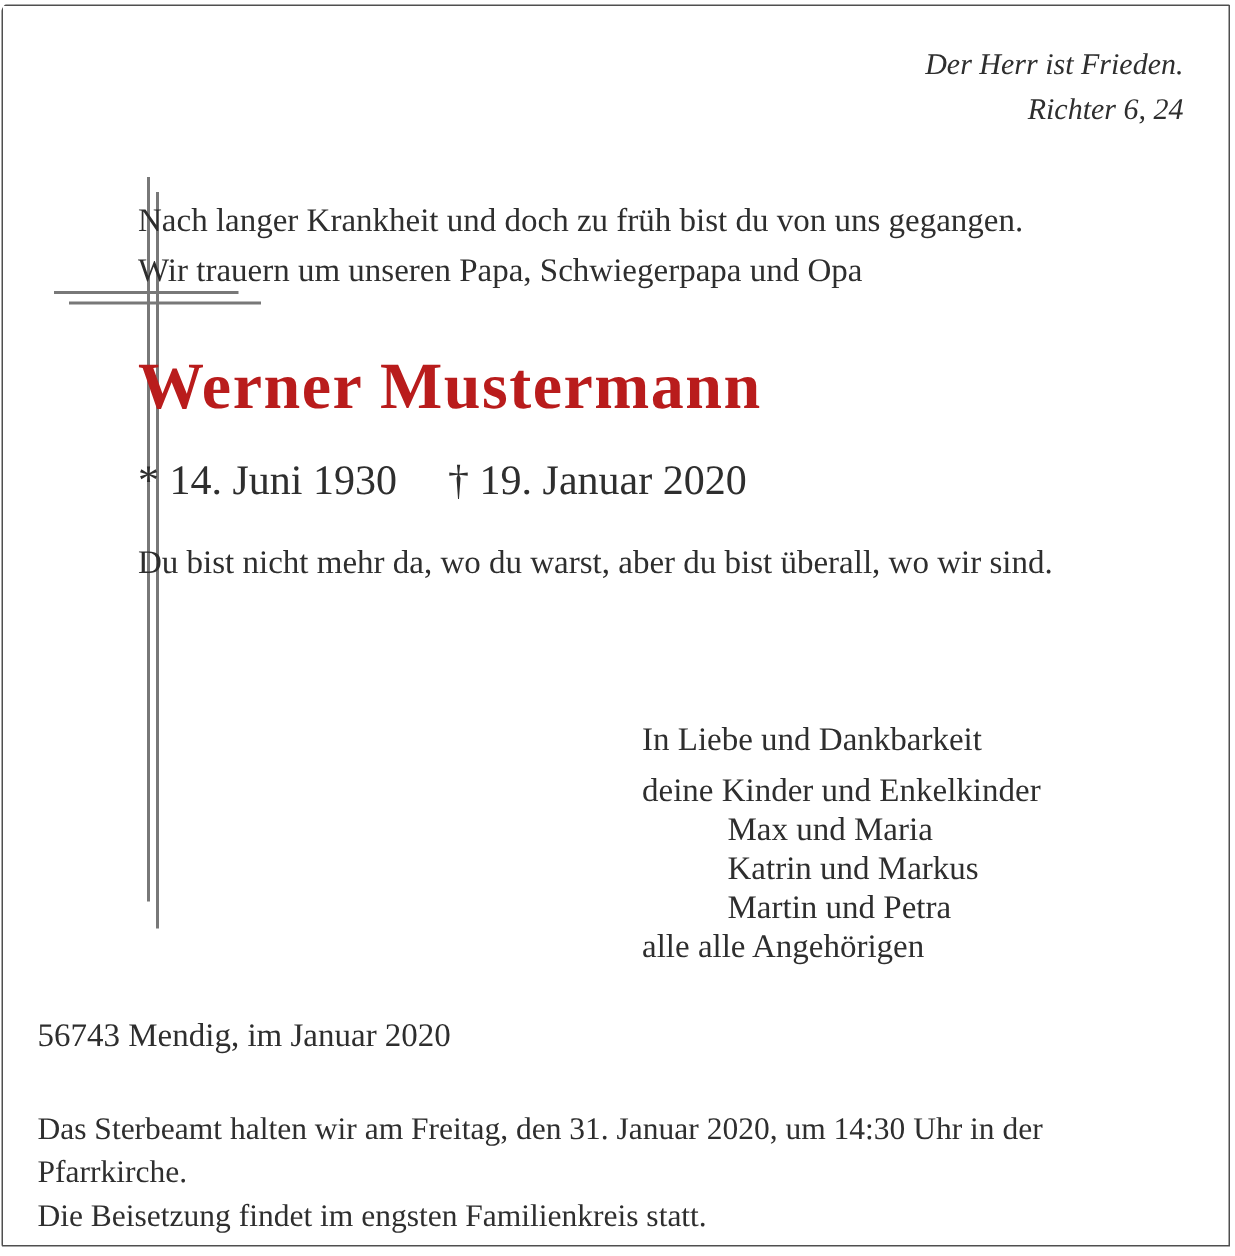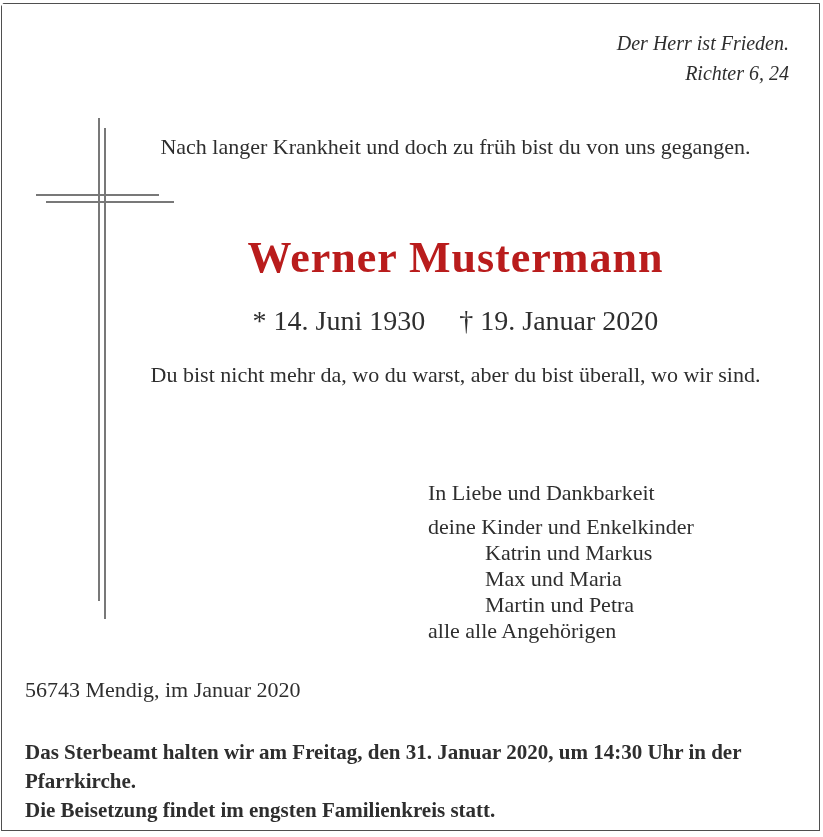--- a/index.html
+++ b/index.html
@@ -40,21 +40,21 @@
   .cross-line { position: absolute; background: #787878; }
   .cross-v1 { left: 98px;  top: 118px; width: 1.5px; height: 483px; }
   .cross-v2 { left: 104px; top: 128px; width: 1.5px; height: 491px; }
   .cross-h1 { left: 36px;  top: 194px; width: 123px; height: 1.5px; }
   .cross-h2 { left: 46px;  top: 201px; width: 128px; height: 1.5px; }
 
   .centered-col {
     position: absolute;
     left: 92px;
     right: 4px;
-    text-align: center;
+    text-align: left;
   }
   .intro {
     top: 130px;
     font-size: 22px;
     line-height: 33px;
     color: #2e2e2e;
   }
   .deceased-name {
     top: 233px;
     font-size: 44px;
@@ -99,21 +99,20 @@
   }
   .service {
     position: absolute;
     left: 25px;
     top: 738px;
     right: 20px;
     font-size: 21px;
     line-height: 29px;
     text-align: left;
     color: #2e2e2e;
-    font-weight: bold;
   }
   .service p { margin: 0; }
 </style>
 </head>
 <body>
 
 <div class="stage">
   <div class="card"></div>
 
   <div class="epigraph">
@@ -123,35 +122,36 @@
 
   <div>
     <div class="cross-line cross-v1"></div>
     <div class="cross-line cross-v2"></div>
     <div class="cross-line cross-h1"></div>
     <div class="cross-line cross-h2"></div>
   </div>
 
   <div class="centered-col intro">
     <div>Nach langer Krankheit und doch zu früh bist du von uns gegangen.</div>
+    <div>Wir trauern um unseren Papa, Schwiegerpapa und Opa</div>
   </div>
 
   <div class="centered-col deceased-name">Werner Mustermann</div>
 
   <div class="centered-col dates">
     <span>* 14. Juni 1930</span><span class="date-sep"></span><span>† 19. Januar 2020</span>
   </div>
 
   <div class="centered-col quote">Du bist nicht mehr da, wo du warst, aber du bist überall, wo wir sind.</div>
 
   <div class="mourners">
     <p class="dedication">In Liebe und Dankbarkeit</p>
     <p>deine Kinder und Enkelkinder</p>
+    <p class="child">Max und Maria</p>
     <p class="child">Katrin und Markus</p>
-    <p class="child">Max und Maria</p>
     <p class="child">Martin und Petra</p>
     <p>alle alle Angehörigen</p>
   </div>
 
   <div class="place-date">56743 Mendig, im Januar 2020</div>
 
   <div class="service">
     <p>Das Sterbeamt halten wir am Freitag, den 31. Januar 2020, um 14:30 Uhr in der</p>
     <p>Pfarrkirche.</p>
     <p>Die Beisetzung findet im engsten Familienkreis statt.</p>

